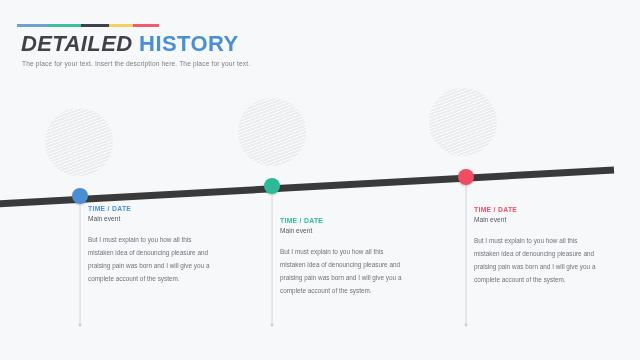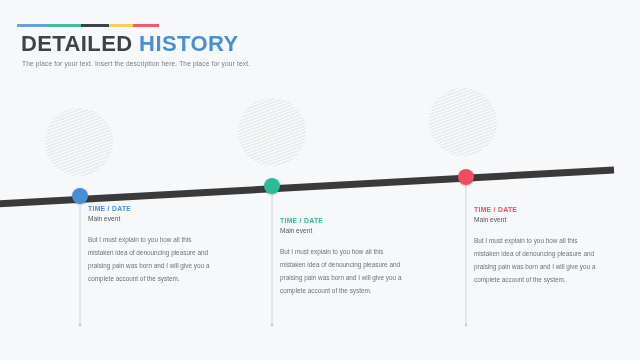--- a/index.html
+++ b/index.html
@@ -118,21 +118,21 @@
 
   <div class="rule">
     <span class="s0" style="background: rgb(111, 159, 216);"></span>
     <span class="s1" style="background: rgb(63, 192, 160);"></span>
     <span class="s2" style="background: rgb(60, 66, 76);"></span>
     <span class="s3" style="background: rgb(247, 206, 96);"></span>
     <span class="s4" style="background: rgb(241, 93, 110);"></span>
   </div>
 
   <div class="page-title">
-    <span class="t1" style="color: rgb(63, 67, 72);">DETAILED</span>
+    <span class="t1" style="color: rgb(63, 67, 72); font-style: italic;">DETAILED</span>
     <span class="t2" style="color: rgb(74, 143, 212); margin-top: 16px;">HISTORY</span>
   </div>
 
   <div class="subtitle">The place for your text. Insert the description here. The place for your text.</div>
 
   <div class="photo" style="left: 45px; top: 108px; width: 68px; height: 68px;"></div>
   <div class="photo" style="left: 238px; top: 98px; width: 68px; height: 68px;"></div>
   <div class="photo" style="left: 429px; top: 88px; width: 68px; height: 68px;"></div>
 
   <svg class="timeline-svg" viewBox="0 0 640 360" preserveAspectRatio="none">

